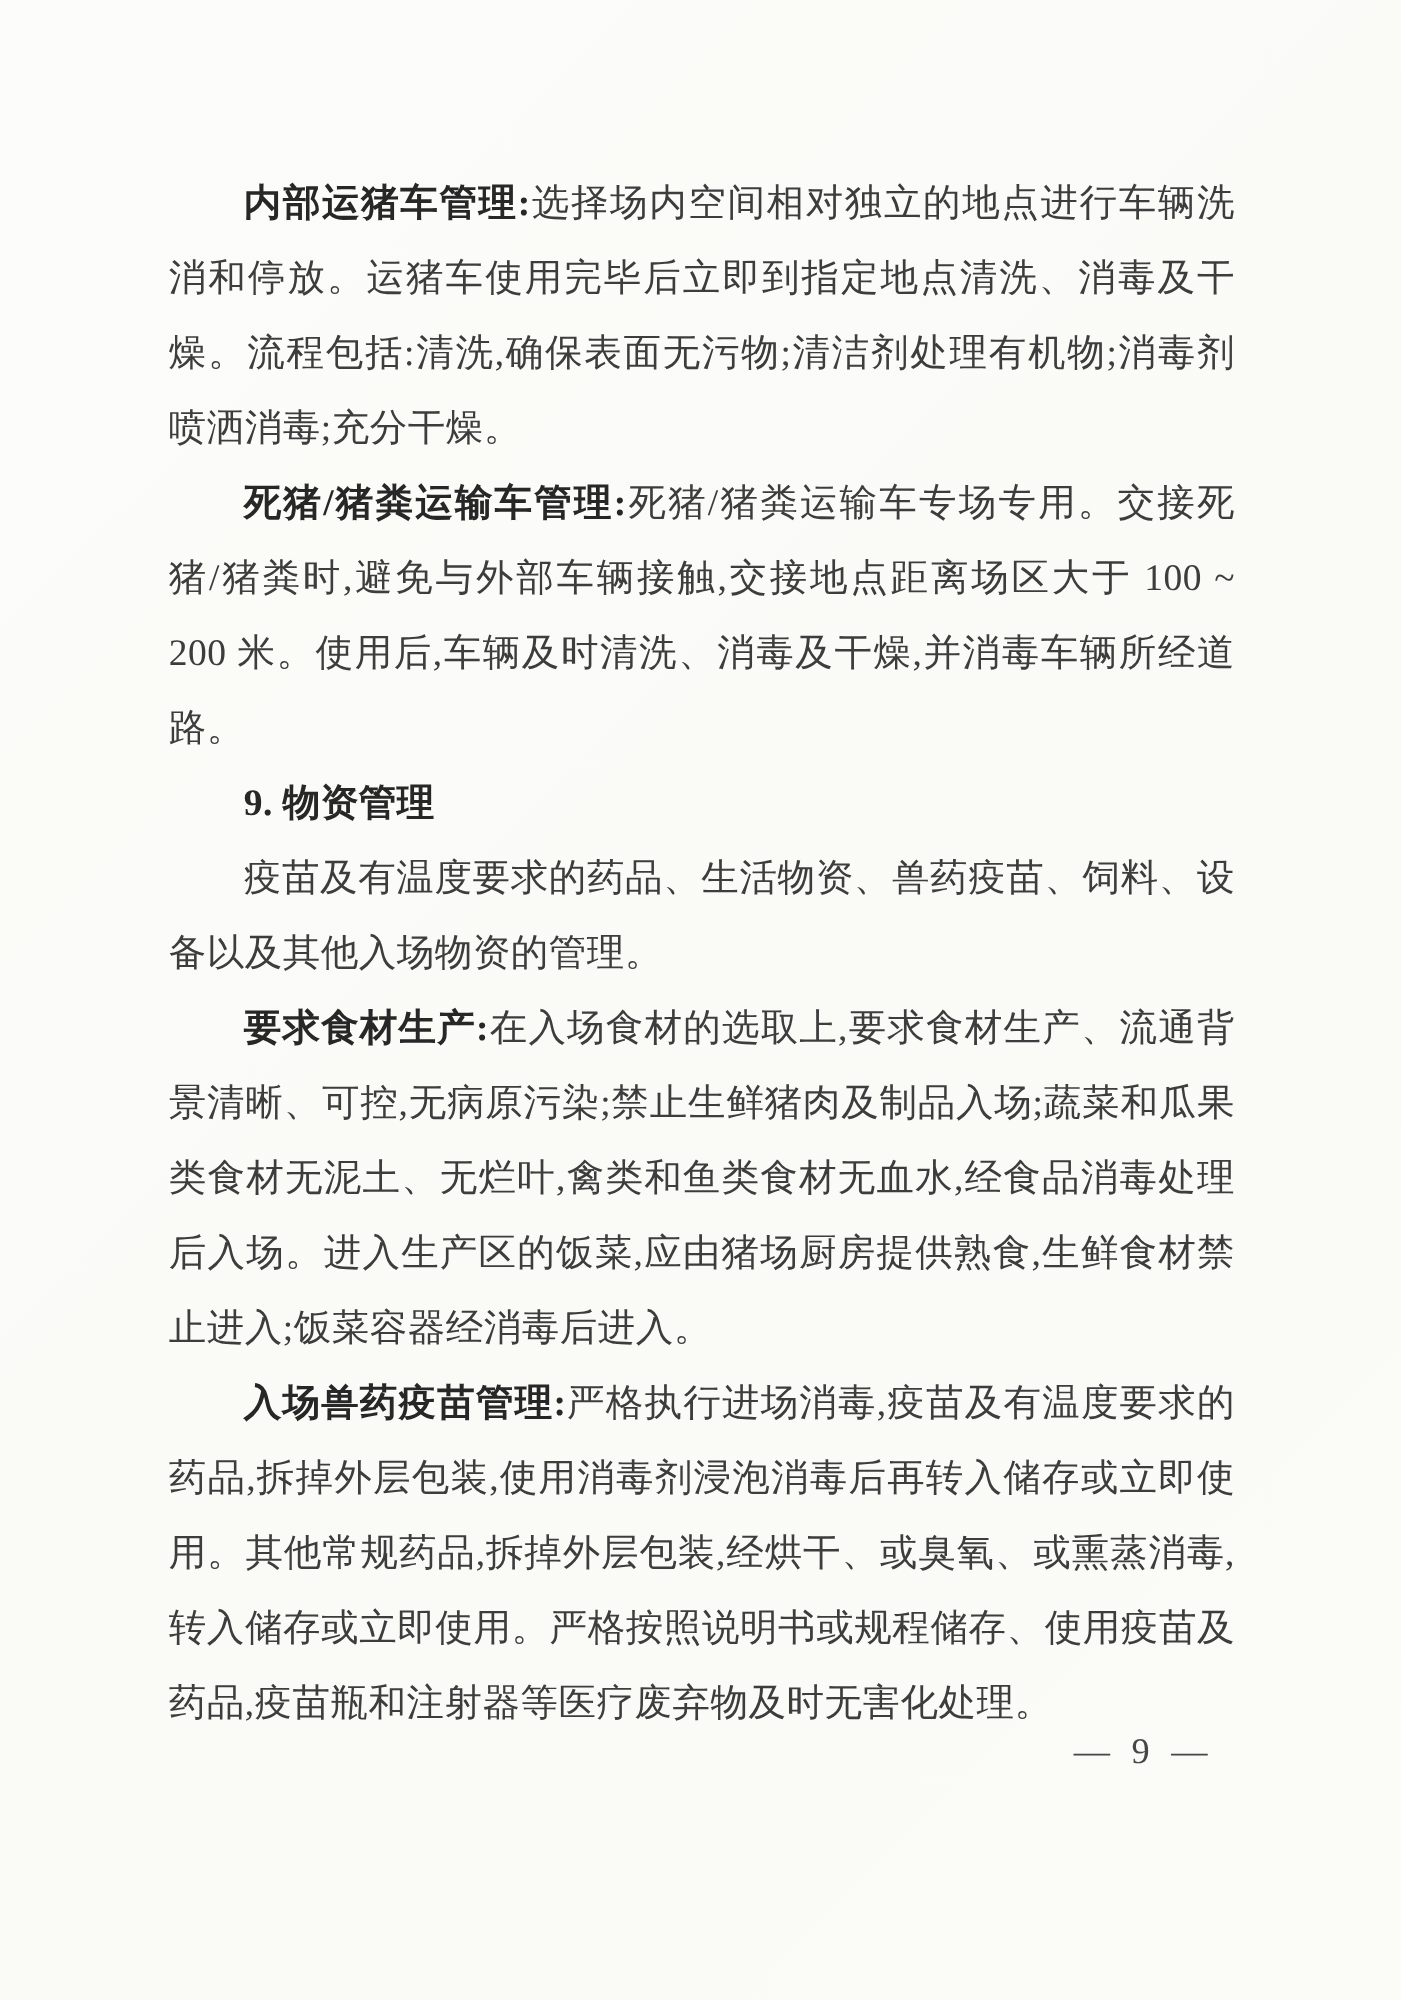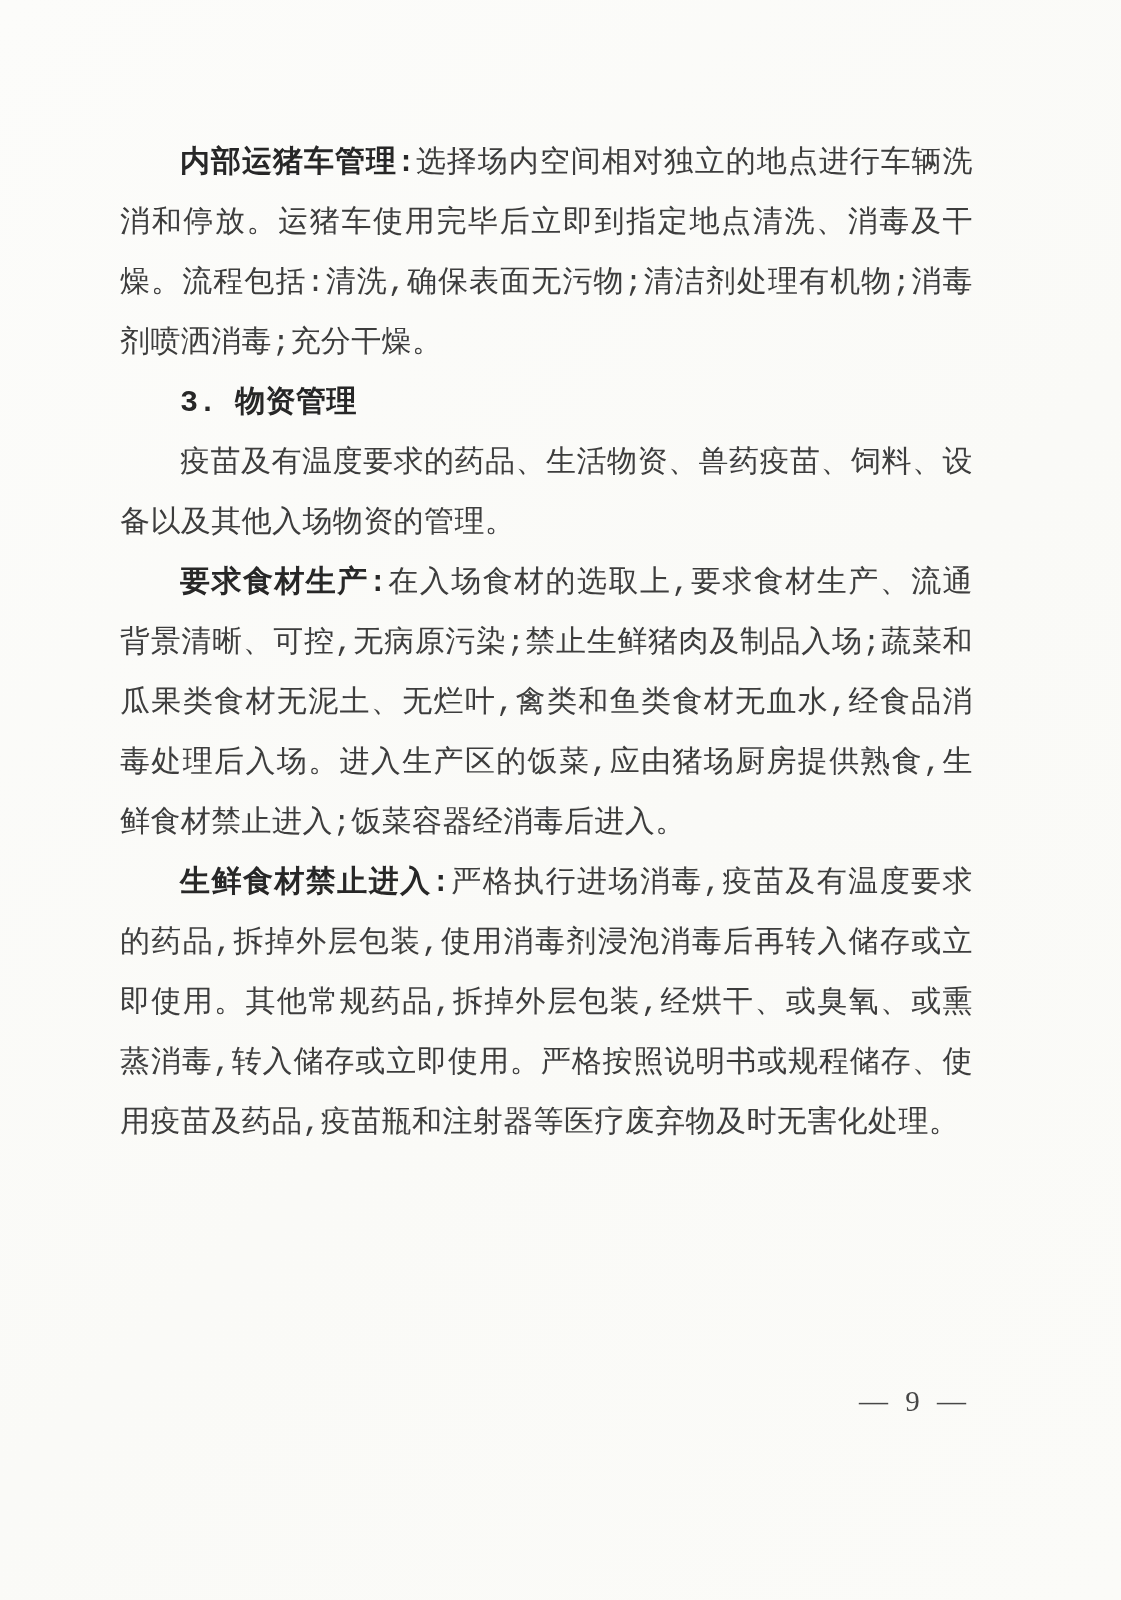--- a/index.html
+++ b/index.html
@@ -14,30 +14,29 @@
     position: relative;
     overflow: hidden;
   }
   .page {
     position: absolute;
     inset: 0;
     background: linear-gradient(135deg, #fcfcfa 0%, #fafaf7 55%, #fbfbf8 100%);
   }
   .doc-body {
     position: absolute;
-    left: 120px;
+    left: 135px;
     top: 133px;
     width: 853px;
     color: #3d3d3d;
     font-size: 30px;
     line-height: 60px;
     text-align: justify;
     text-justify: inter-character;
     letter-spacing: 0.4px;
-    font-family: Liberation Mono, monospace;
   }
   .para {
     margin: 0;
     text-indent: 2em;
   }
   .para .lead {
     font-weight: 700;
     color: #272727;
   }
   .section-heading {
@@ -61,25 +60,26 @@
   }
 </style>
 </head>
 <body>
 
 <div class="page">
   <div class="doc-body">
 
     <p class="para"><span class="lead">内部运猪车管理:</span><span>选择场内空间相对独立的地点进行车辆洗消和停放。运猪车使用完毕后立即到指定地点清洗、消毒及干燥。流程包括:清洗,确保表面无污物;清洁剂处理有机物;消毒剂喷洒消毒;充分干燥。</span></p>
 
+    <p class="para"><span class="lead">死猪/猪粪运输车管理:</span><span>死猪/猪粪运输车专场专用。交接死猪/猪粪时,避免与外部车辆接触,交接地点距离场区大于 100 ~ 200 米。使用后,车辆及时清洗、消毒及干燥,并消毒车辆所经道路。</span></p>
 
-    <h2 class="section-heading">3. 物资管理</h2>
+    <h2 class="section-heading">9. 物资管理</h2>
 
     <p class="para"><span>疫苗及有温度要求的药品、生活物资、兽药疫苗、饲料、设备以及其他入场物资的管理。</span></p>
 
     <p class="para"><span class="lead">要求食材生产:</span><span>在入场食材的选取上,要求食材生产、流通背景清晰、可控,无病原污染;禁止生鲜猪肉及制品入场;蔬菜和瓜果类食材无泥土、无烂叶,禽类和鱼类食材无血水,经食品消毒处理后入场。进入生产区的饭菜,应由猪场厨房提供熟食,生鲜食材禁止进入;饭菜容器经消毒后进入。</span></p>
 
-    <p class="para"><span class="lead">生鲜食材禁止进入:</span><span>严格执行进场消毒,疫苗及有温度要求的药品,拆掉外层包装,使用消毒剂浸泡消毒后再转入储存或立即使用。其他常规药品,拆掉外层包装,经烘干、或臭氧、或熏蒸消毒,转入储存或立即使用。严格按照说明书或规程储存、使用疫苗及药品,疫苗瓶和注射器等医疗废弃物及时无害化处理。</span></p>
+    <p class="para"><span class="lead">入场兽药疫苗管理:</span><span>严格执行进场消毒,疫苗及有温度要求的药品,拆掉外层包装,使用消毒剂浸泡消毒后再转入储存或立即使用。其他常规药品,拆掉外层包装,经烘干、或臭氧、或熏蒸消毒,转入储存或立即使用。严格按照说明书或规程储存、使用疫苗及药品,疫苗瓶和注射器等医疗废弃物及时无害化处理。</span></p>
 
   </div>
 
   <div class="page-number">— 9 —</div>
 </div>
 
 </body></html>

